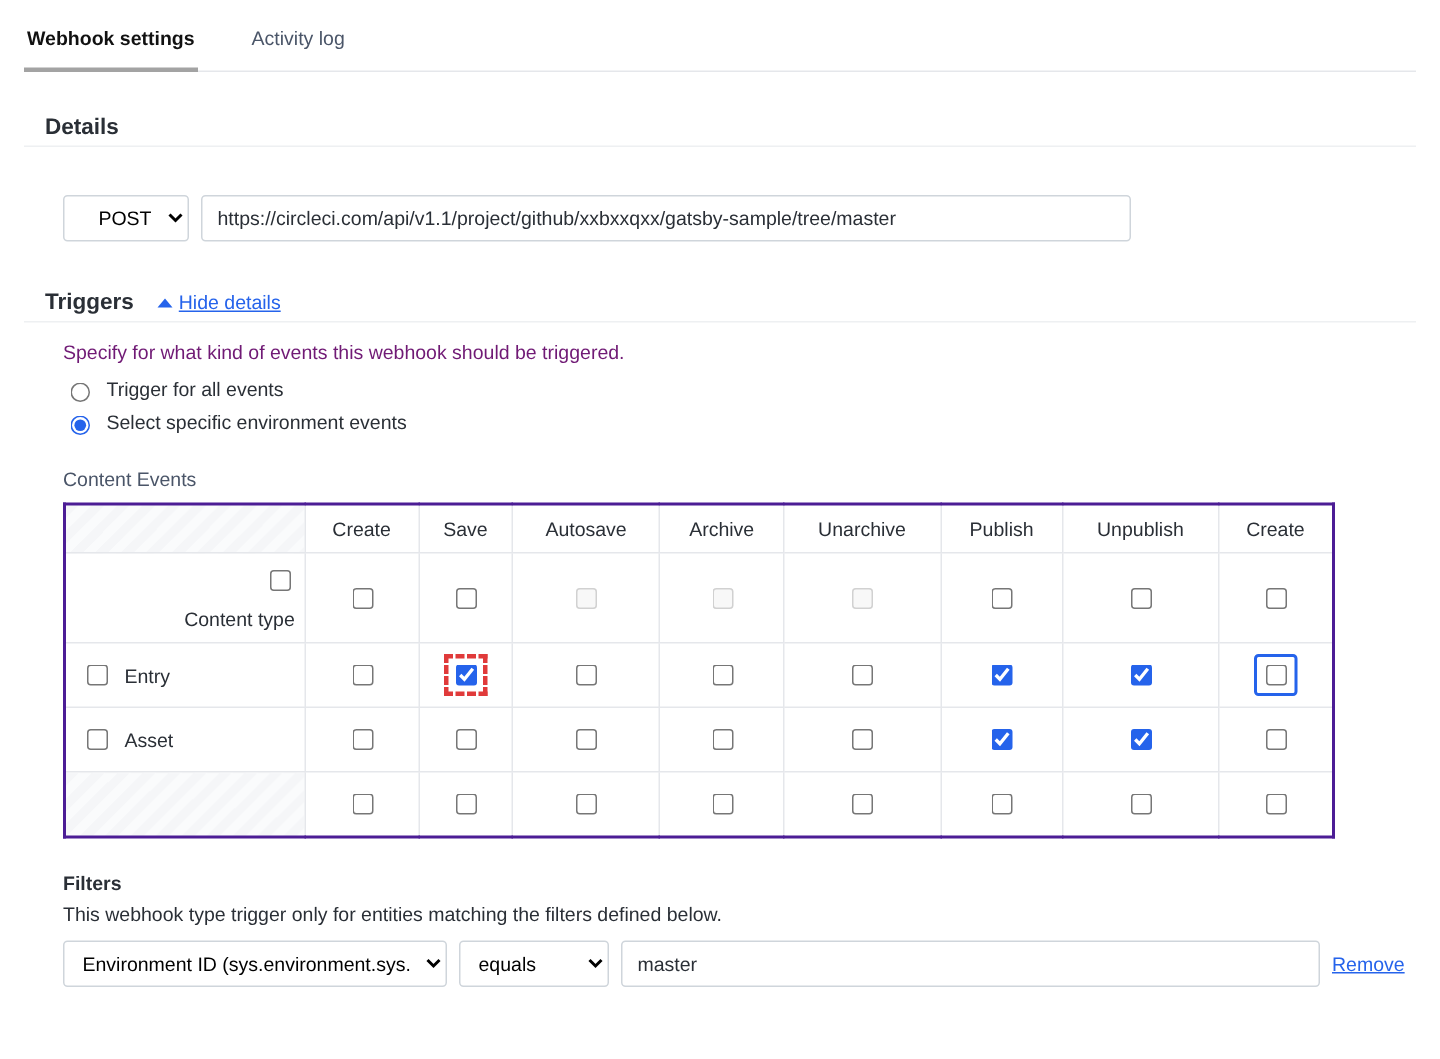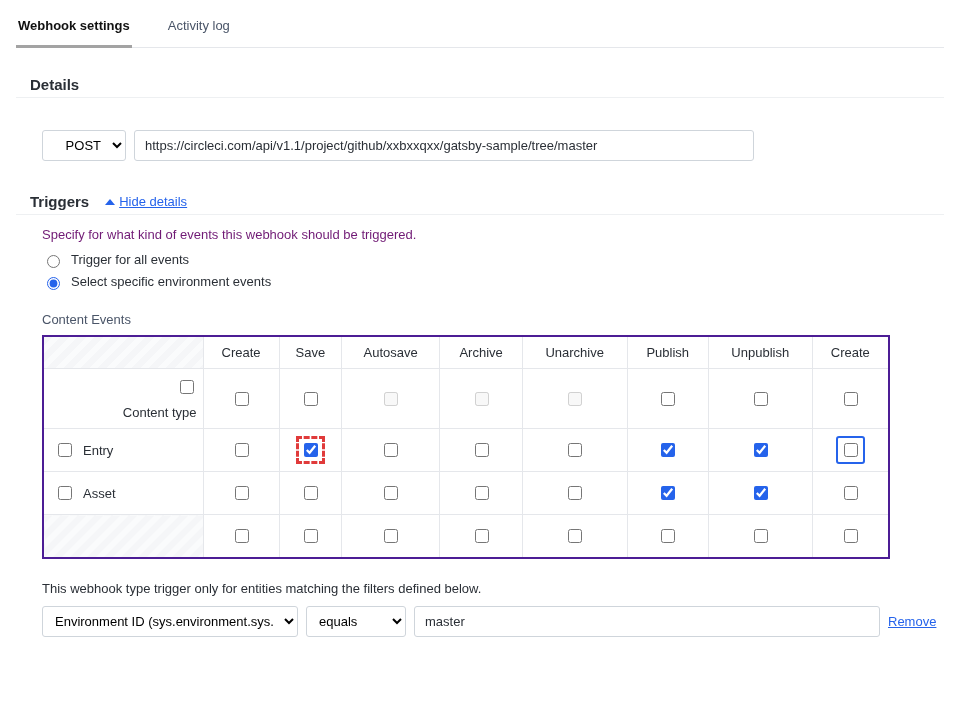--- a/index.html
+++ b/index.html
@@ -240,20 +240,21 @@
             <input type="checkbox" class="cb" style="">
           </span></td>
         <td><span style="display: inline-flex; padding: 3px;">
             <input type="checkbox" class="cb" style="">
           </span></td>
       </tr>
     </tbody>
 </table>
 
 <div class="filters">
+  <div class="f-title">Filters</div>
   <div class="f-desc">This webhook type trigger only for entities matching the filters defined below.</div>
   <div id="filter-rows">
       <div class="filter-row">
         <select class="select fsel1"><option>Environment ID (sys.environment.sys.id)</option></select>
         <select class="select fsel2"><option>equals</option></select>
         <input class="text-input fval" value="master" style="">
         <span class="remove-link">Remove</span>
       </div>
     </div>
 

